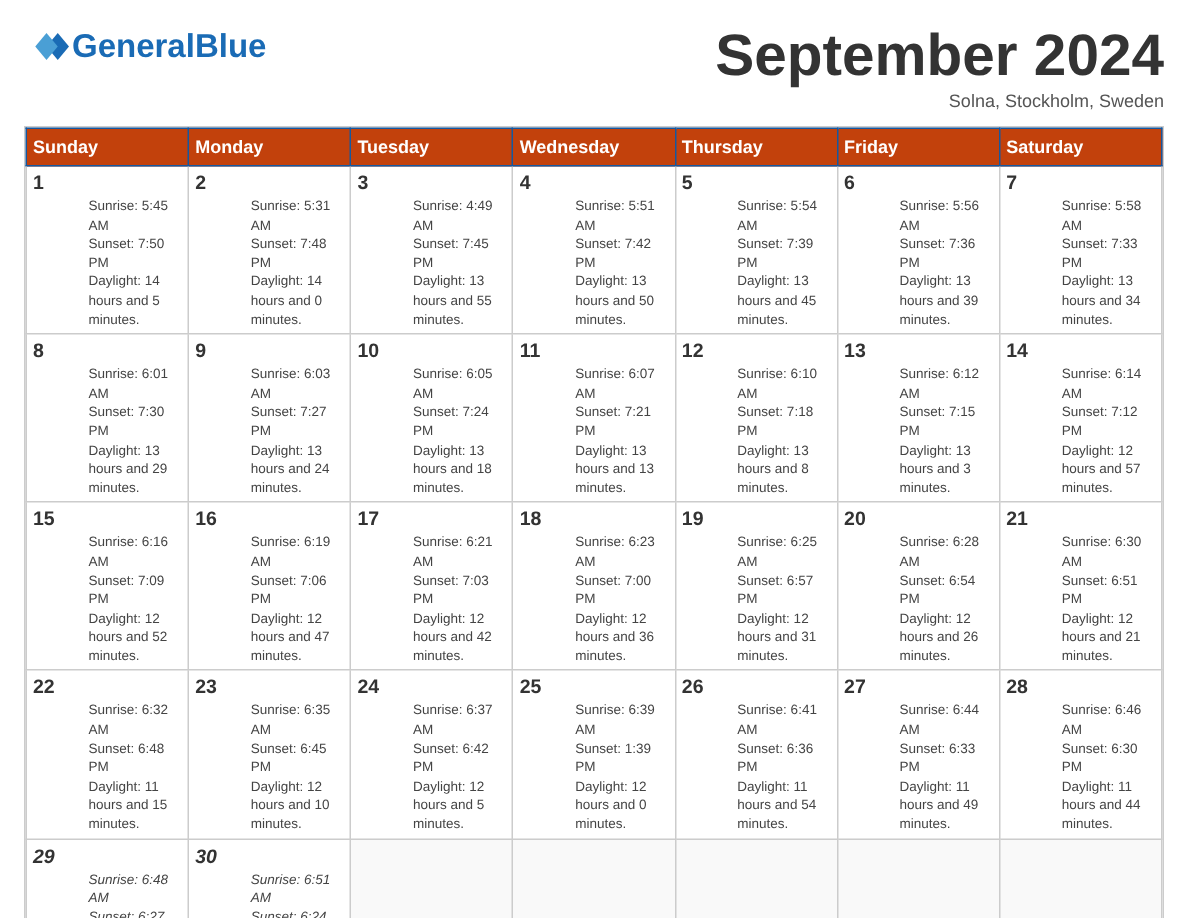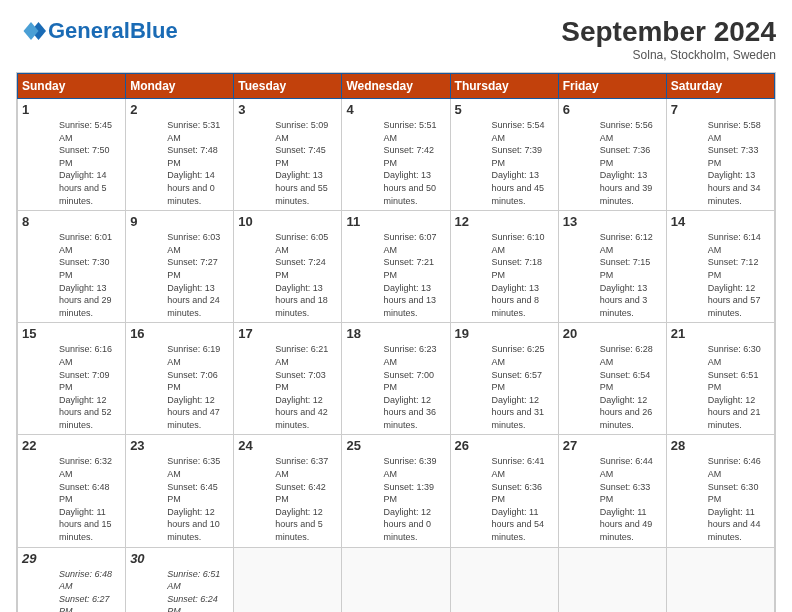--- a/index.html
+++ b/index.html
@@ -38,21 +38,21 @@
     }
     .logo-icon {
       width: 30px;
       height: 30px;
       margin-right: 2px;
     }
     .title-block {
       text-align: right;
     }
     .main-title {
-      font-size: 28px;
+      font-size: 39px;
       font-weight: bold;
       color: #333;
     }
     .sub-title {
       font-size: 12px;
       color: #555;
     }
     .calendar {
       flex: 1;
       border: 1px solid #ccc;
@@ -151,21 +151,21 @@
               <span class="day-number">2</span>
               <div class="day-info">
                 <div>Sunrise: 5:31 AM</div>
                 <div>Sunset: 7:48 PM</div>
                 <div>Daylight: 14 hours and 0 minutes.</div>
               </div>
             </td>
             <td>
               <span class="day-number">3</span>
               <div class="day-info">
-                <div>Sunrise: 5:09 AM</div>
+                <div>Sunrise: 4:49 AM</div>
                 <div>Sunset: 7:45 PM</div>
                 <div>Daylight: 13 hours and 55 minutes.</div>
               </div>
             </td>
             <td>
               <span class="day-number">4</span>
               <div class="day-info">
                 <div>Sunrise: 5:51 AM</div>
                 <div>Sunset: 7:42 PM</div>
                 <div>Daylight: 13 hours and 50 minutes.</div>

